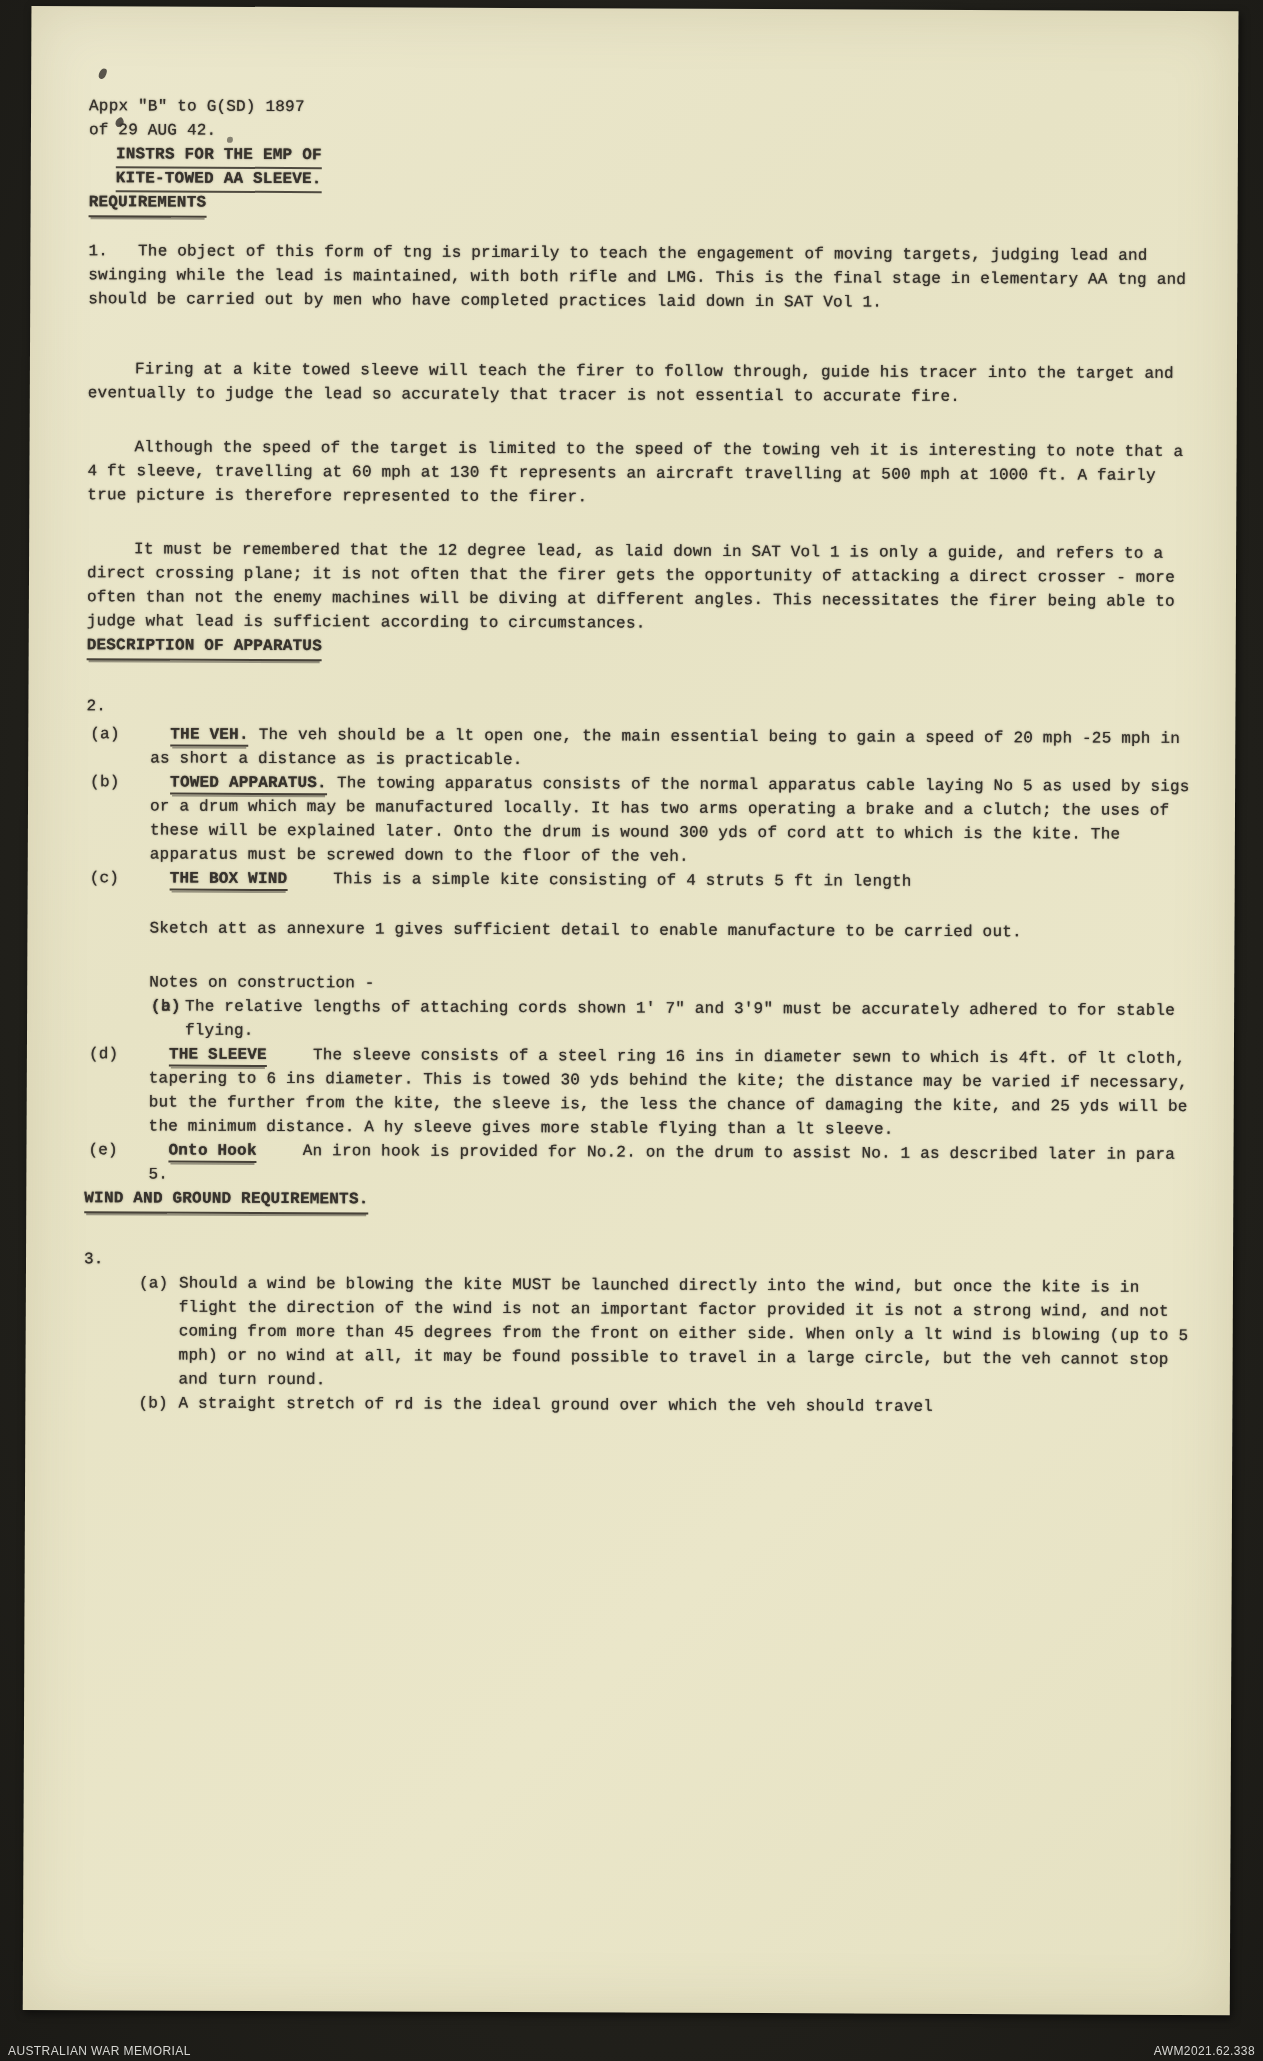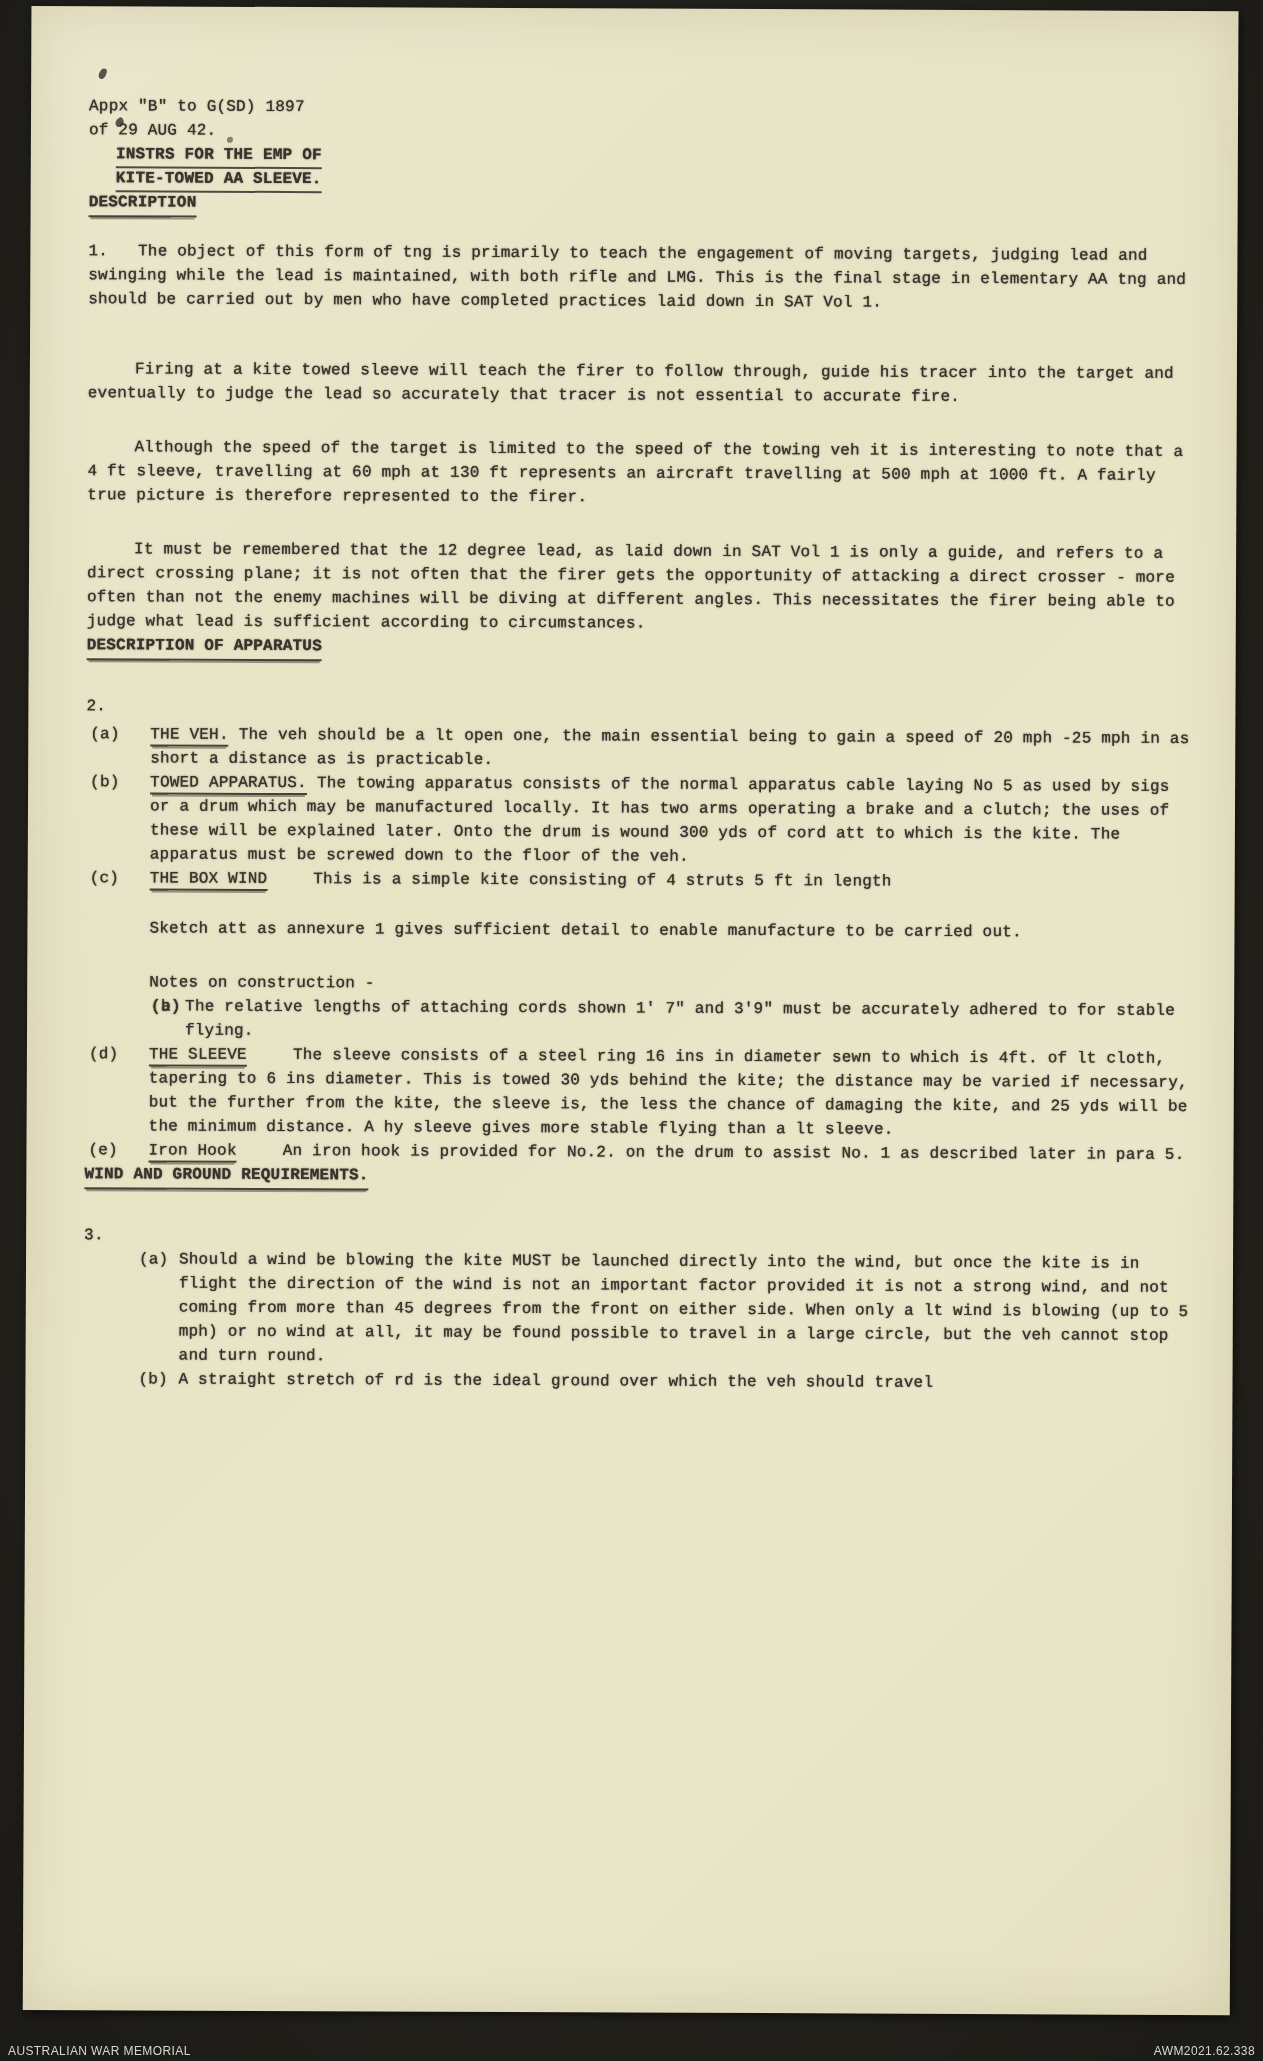--- a/index.html
+++ b/index.html
@@ -27,21 +27,21 @@
   .uu{border-bottom:2px solid rgba(52,47,40,.9);box-shadow:0 4px 0 -2px rgba(52,47,40,.45);padding-bottom:1px;}
   .heading{display:inline-block;font-weight:bold;}
   .mt-head1{margin-top:46px;}
   .p1{margin-top:22px;}
   .pnum{margin-right:30px;}
   .ind{text-indent:47px;}
   .mt46{margin-top:46px;}.mt36{margin-top:36px;}.mt34{margin-top:34px;}
   .mt30{margin-top:30px;}.mt28{margin-top:28px;}.mt26{margin-top:26px;}
   .item{position:relative;padding-left:64px;}
   .item>.tag{position:absolute;left:4px;top:0;}
-  .label{font-weight:normal;margin-right:10px;}
+  .label{font-weight:bold;margin-right:10px;margin-left:20px;}
   .label.gap-lg{margin-right:46px;}
   .inner{padding-left:64px;}
   .note{position:relative;padding-left:100px;}
   .note>.tag{position:absolute;left:66px;top:0;}
   .item3{position:relative;padding-left:95px;}
   .item3>.tag{position:absolute;left:55px;top:0;}
   .speck{position:absolute;background:#33302a;border-radius:60% 40% 55% 45%;opacity:.8;}
   .speck.s1{left:68px;top:62px;width:7px;height:11px;transform:rotate(18deg);}
   .speck.s2{left:84px;top:112px;width:9px;height:8px;transform:rotate(-30deg);border-radius:70% 30% 60% 40%;}
   .speck.s3{left:196px;top:130px;width:6px;height:6px;opacity:.55;}
@@ -66,21 +66,21 @@
         <p>Appx "B" to G(SD) 1897</p>
         <p>of 29 AUG 42.</p>
       </div>
 
       <div class="blk title">
         <div><span class="u">INSTRS FOR THE EMP OF</span></div>
         <div><span class="u">KITE-TOWED AA SLEEVE.</span></div>
       </div>
 
       <div class="blk mt-head1">
-        <span class="heading uu">DESCRIPTION</span>
+        <span class="heading uu">REQUIREMENTS</span>
       </div>
 
       <p class="p1"><span class="pnum">1.</span><span>The object of this form of tng is primarily to teach the engagement of moving targets, judging lead and swinging while the lead is maintained, with both rifle and LMG.  This is the final stage in elementary AA tng and should be carried out by men who have completed practices laid down in SAT Vol 1.</span></p>
 
       <p class="ind mt46">Firing at a kite towed sleeve will teach the firer to follow through, guide his tracer into the target and eventually to judge the  lead so accurately that tracer is not essential to accurate fire.</p>
 
       <p class="ind mt30">Although the speed of the target is limited to the speed of the towing veh it is interesting to note that a 4 ft sleeve, travelling at 60 mph at 130 ft represents an aircraft travelling at 500 mph at 1000 ft.  A fairly true picture is therefore represented to the firer.</p>
 
       <p class="ind mt30">It must be remembered that the 12 degree lead, as laid down in SAT Vol 1 is only a guide, and refers to a direct crossing plane;  it is not often that the firer gets the opportunity of attacking a direct crosser - more often than not the enemy machines will be diving at different angles. This necessitates the firer being able to judge what lead is sufficient according to circumstances.</p>
 
@@ -112,21 +112,21 @@
 
       <div class="blk note">
         <span class="tag">(b)</span><span>The relative lengths of attaching cords shown 1' 7" and 3'9" must be accurately adhered to for stable flying.</span>
       </div>
 
       <div class="blk item mt30">
         <span class="tag">(d)</span><span class="label uu gap-lg">THE SLEEVE</span><span>The sleeve consists of a steel ring 16 ins in diameter sewn to which is 4ft. of lt cloth, tapering to 6 ins diameter.   This is towed 30 yds behind the kite;  the distance may be varied if necessary, but the further from the kite, the sleeve is, the less the chance of damaging the kite, and 25 yds will be the minimum distance.   A hy sleeve gives more stable flying than a lt sleeve.</span>
       </div>
 
       <div class="blk item mt26">
-        <span class="tag">(e)</span><span class="label uu gap-lg">Iron Hook</span><span>An iron hook is provided for No.2. on the drum to assist No. 1 as described later in para 5.</span>
+        <span class="tag">(e)</span><span class="label uu gap-lg">Onto Hook</span><span>An iron hook is provided for No.2. on the drum to assist No. 1 as described later in para 5.</span>
       </div>
 
       <div class="blk mt28">
         <span class="heading uu">WIND AND GROUND REQUIREMENTS.</span>
       </div>
 
       <p class="mt34">3.</p>
 
       <div class="blk item3 mt36">
         <span class="tag">(a)</span><span>Should a wind be blowing the kite MUST be launched directly into the wind, but once the kite is in flight the direction of the wind is not an important factor provided it is not a strong wind, and not coming from more than 45 degrees from the front on either side.    When only a lt wind is blowing (up to 5 mph) or no wind at all, it may be found possible  to travel in a large circle, but the veh cannot stop and turn round.</span>

